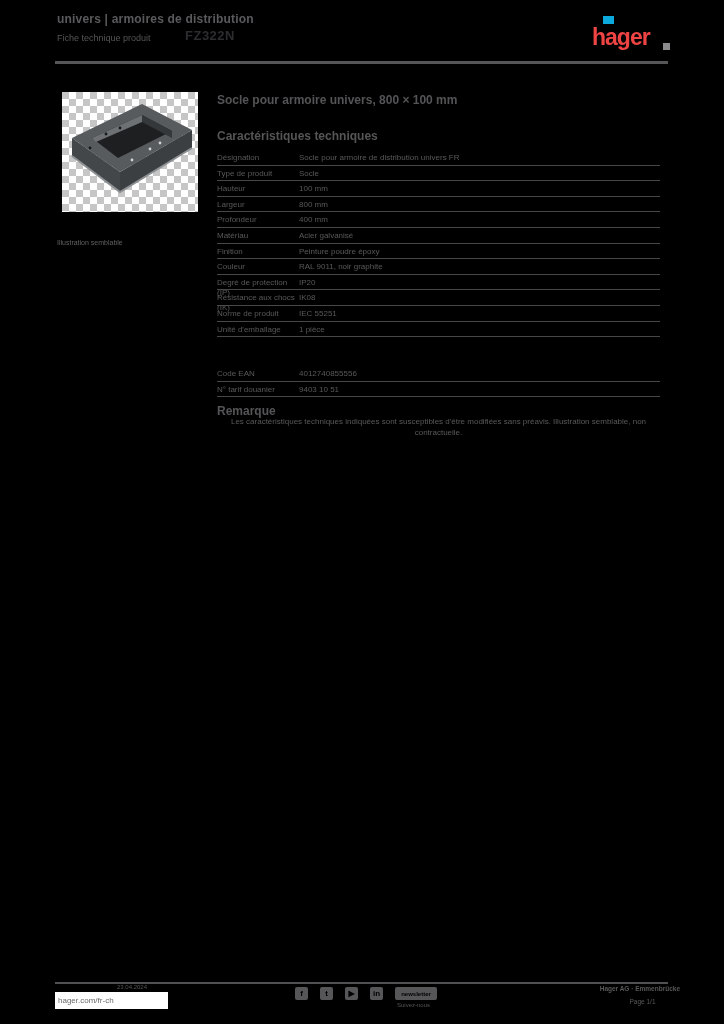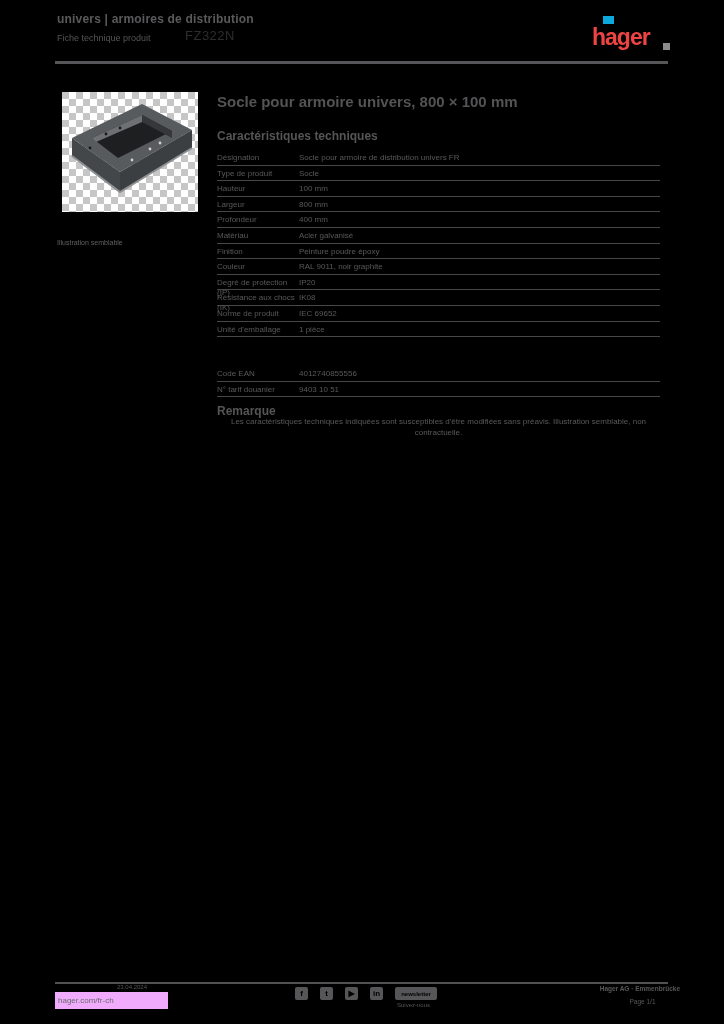--- a/index.html
+++ b/index.html
@@ -4,50 +4,50 @@
 <style>
   html,body{margin:0;padding:0;}
   body{
     width:724px;height:1024px;background:#000;position:relative;overflow:hidden;
     font-family:"Liberation Sans",sans-serif;color:#58585a;
   }
   .abs{position:absolute;}
   
   .hdr-category{left:57px;top:12px;font-size:12px;font-weight:bold;color:#5a5a5c;letter-spacing:.2px;}
   .hdr-doctype{left:57px;top:33px;font-size:9px;color:#555557;}
-  .hdr-ref{left:185px;top:28px;font-size:13px;font-weight:normal;color:#2c2d2f;letter-spacing:.5px;}
+  .hdr-ref{left:185px;top:28px;font-size:13px;font-weight:bold;color:#2c2d2f;letter-spacing:.5px;}
   .logo-box{left:592px;top:22px;width:78px;height:34px;}
   .logo-word{position:absolute;left:0;top:2px;font-size:23px;font-weight:bold;color:#ef4444;letter-spacing:-1px;}
   .logo-dot{position:absolute;right:0px;bottom:6px;width:7px;height:7px;background:#8c8c8e;}
   .logo-notch{position:absolute;left:11px;top:-6px;width:11px;height:8px;background:#0ca9dc;}
   .hdr-rule{left:55px;top:61px;width:613px;height:3px;background:#565658;}
   
   .img-box{
     left:62px;top:92px;width:136px;height:120px;
     background:
       repeating-conic-gradient(#ffffff 0% 25%, #c6c6c6 0% 50%);
     background-size:14px 14px;
   }
   .img-caption{left:57px;top:239px;font-size:7px;color:#616163;}
   
-  .title{left:217px;top:93px;width:445px;font-size:15px;font-weight:bold;color:#545456;}
+  .title{left:217px;top:93px;width:445px;font-size:12px;font-weight:bold;color:#545456;}
   .sec-head{font-size:12px;font-weight:bold;color:#555557;}
   .sec-head.specs{left:217px;top:129px;}
   .tbl{left:217px;top:150px;width:443px;}
   .tbl2{left:217px;top:366px;width:443px;}
   .row{display:flex;box-sizing:border-box;height:15.6px;padding-top:3px;
        border-bottom:1px solid #47474a;font-size:8px;line-height:10px;color:#59595b;}
   .row .lbl{width:82px;flex:none;}
   .row .val{flex:1;}
   .note-head{left:217px;top:404px;text-align:center;}
   .note-text{left:217px;top:416px;width:443px;font-size:8px;line-height:11px;color:#59595b;text-align:center;}
   
   .ftr-rule{left:55px;top:982px;width:613px;height:2px;background:#515153;}
   .ftr-date{left:117px;top:984px;font-size:6px;color:#555557;}
-  .ftr-site{left:55px;top:992px;width:113px;height:17px;background:#f0abfc;
+  .ftr-site{left:55px;top:992px;width:113px;height:17px;background:#ffffff;
             font-size:8px;color:#6a6a6c;line-height:17px;padding-left:3px;box-sizing:border-box;}
   .social{left:295px;top:987px;display:flex;gap:12px;align-items:flex-start;}
   .soc-ico{width:13px;height:13px;background:#565658;color:#000;font-size:8px;font-weight:bold;
            display:flex;align-items:center;justify-content:center;border-radius:2px;}
   .soc-wide{width:42px;height:13px;background:#565658;color:#000;font-size:6px;font-weight:bold;
             display:flex;align-items:center;justify-content:center;border-radius:2px;}
   .follow{left:397px;top:1002px;font-size:6px;color:#555557;}
   .ftr-company{left:588px;top:985px;width:92px;font-size:6.5px;font-weight:bold;color:#58585a;text-align:right;}
   .ftr-page{left:620px;top:998px;width:45px;font-size:6.5px;color:#58585a;text-align:center;}
 </style>
@@ -142,21 +142,21 @@
       <div class="val">IP20</div>
     </div>
 
     <div class="row">
       <div class="lbl">Résistance aux chocs (IK)</div>
       <div class="val">IK08</div>
     </div>
 
     <div class="row">
       <div class="lbl">Norme de produit</div>
-      <div class="val">IEC 69652</div>
+      <div class="val">IEC 55251</div>
     </div>
 
 
     <div class="row">
       <div class="lbl">Unité d'emballage</div>
       <div class="val">1 pièce</div>
     </div>
   </div>
 
 <div class="abs tbl2">

